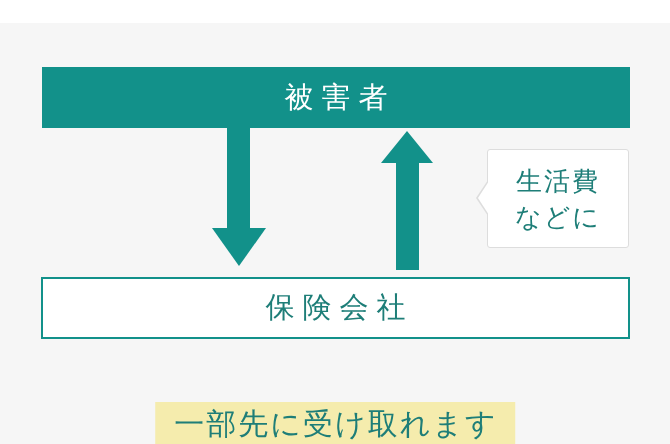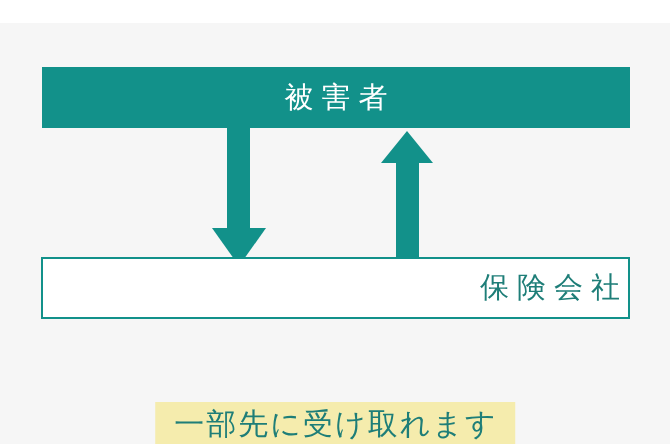--- a/index.html
+++ b/index.html
@@ -96,25 +96,25 @@
     position: absolute; left: -10px; top: 31px;
     width: 0; height: 0;
     border-top: 17px solid transparent;
     border-bottom: 17px solid transparent;
     border-right: 11px solid #ffffff;
   }
 
   
   .insurer-box {
     position: absolute;
-    left: 41px; top: 234px;
+    left: 41px; top: 254px;
     width: 585px; height: 58px;
     background: #ffffff;
     border: 2px solid var(--teal, #12918A);
-    display: flex; align-items: center; justify-content: flex-end;
+    display: flex; align-items: center; justify-content: center;
     z-index: 1;
   }
   .insurer-box .box-label {
     color: var(--teal-text, #1E7E78);
     font-size: 29px;
     letter-spacing: 8px;
     text-indent: 8px;
     font-weight: 500;
   }
 
@@ -150,20 +150,26 @@
     <span class="box-label">被害者</span>
   </div>
 
   <div class="arrow-part stem-down"></div>
   <div class="head-down"></div>
 
   <div class="head-up"></div>
   <div class="arrow-part stem-up"></div>
 
 
+  <div class="bubble">
+    <div class="bubble-tail-border"></div>
+    <div class="bubble-tail-fill"></div>
+    <span class="bubble-line">生活費</span>
+    <span class="bubble-line">などに</span>
+  </div>
 
   <div class="insurer-box">
     <span class="box-label">保険会社</span>
   </div>
 
   <div class="caption-line2">一部先に受け取れます</div>
 
 </div>
 
 </body></html>

